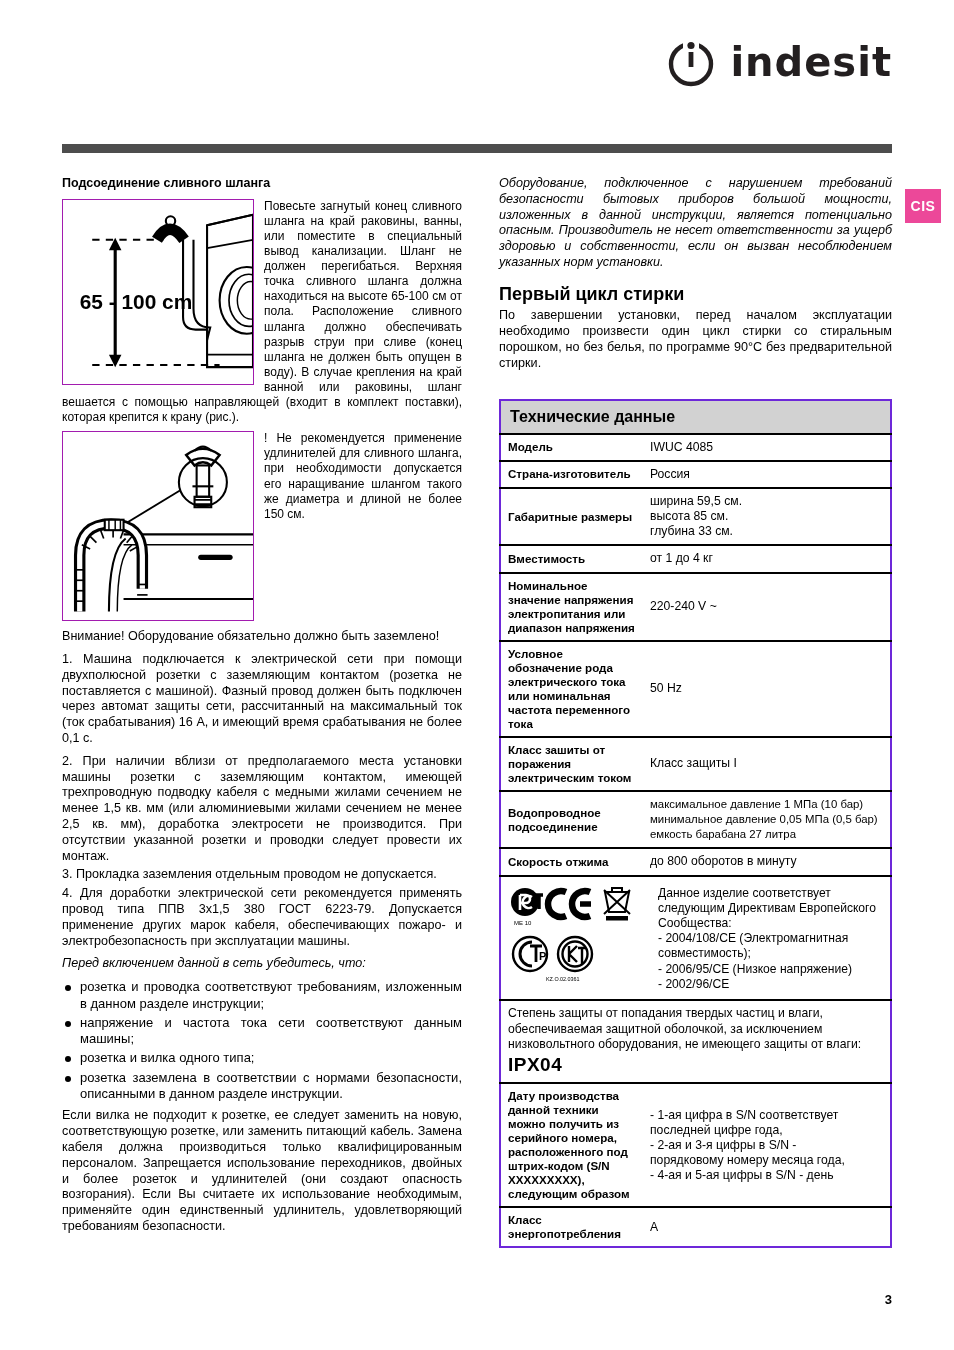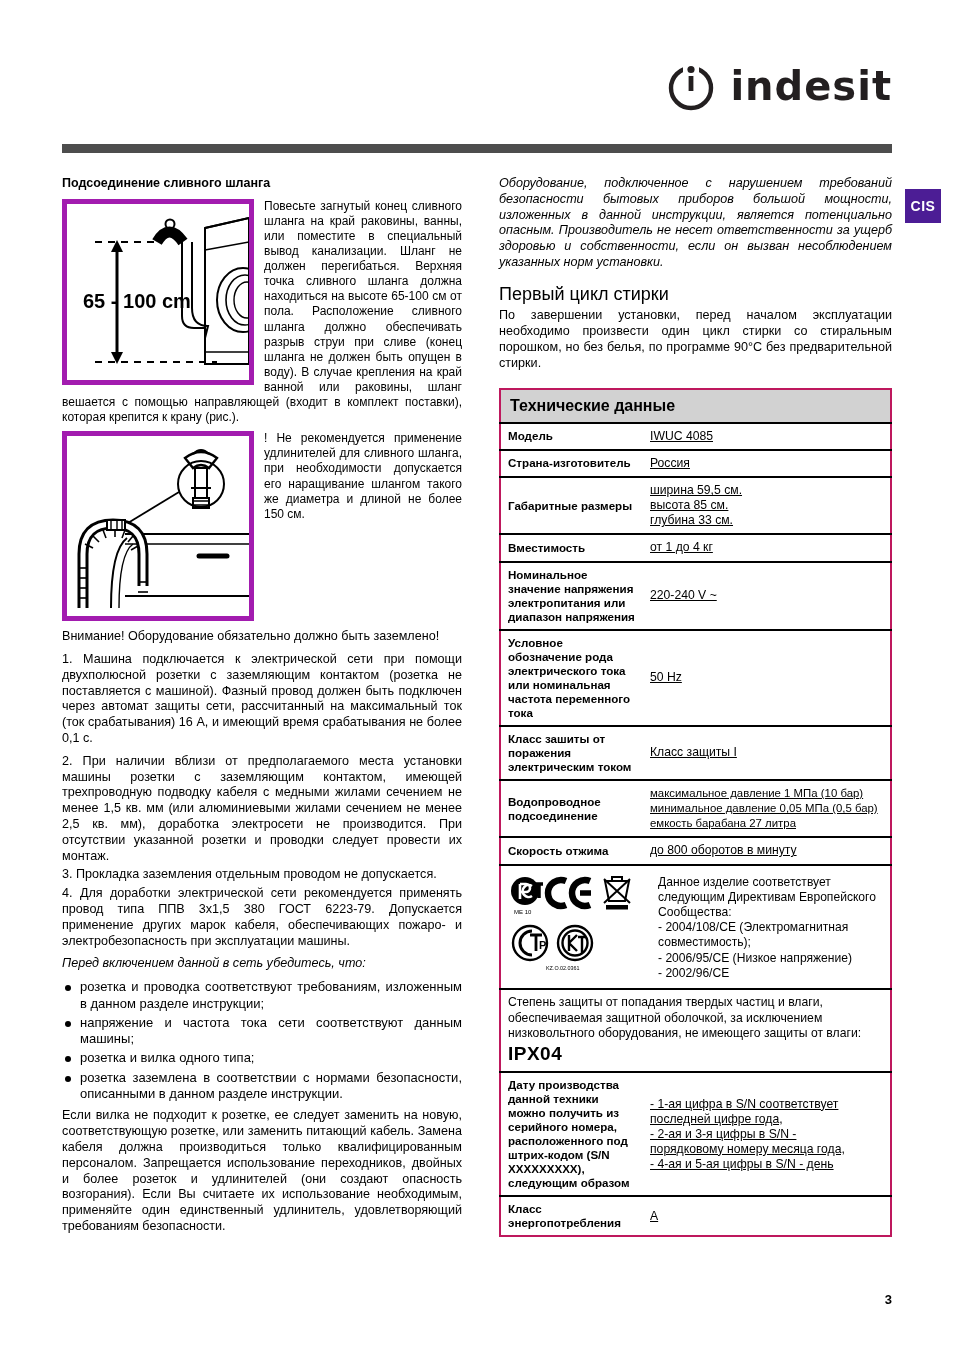--- a/index.html
+++ b/index.html
@@ -12,95 +12,95 @@
     position: relative;
     overflow: hidden;
   }
   .page { position:relative; width:954px; height:1350px; }
 
   
   .brand {
     position:absolute; left:0; top:36px; width:954px;
     text-align:right; padding-right:62px;
   }
-  .brand-inner { display:inline-flex; align-items:center; gap:13px;margin-top:24px; }
+  .brand-inner { display:inline-flex; align-items:center; gap:13px; }
   .brand-mark { width:52px; height:52px; flex:0 0 auto; }
   .brand-word {
     font-size:40px; font-weight:700; letter-spacing:1px;
     color:#231f20; line-height:1; text-transform:lowercase;
     font-family:"DejaVu Sans", sans-serif;
   }
 
   .rule {
     position:absolute; left:62px; top:144px; width:830px; height:9px;
     background:#4d4d4d;
   }
 
   .cis-tab {
     position:absolute; left:905px; top:189px;
     width:36px; height:34px;
-    background:#4c1d95; color:#ffffff;
+    background:#ec4899; color:#ffffff;
     font-size:14px; font-weight:700; letter-spacing:.5px;
     display:flex; align-items:center; justify-content:center;
   }
 
   
   .col-left  { position:absolute; left:62px;  top:176px; width:400px; }
   .col-right { position:absolute; left:499px; top:176px; width:393px; }
 
   h3.sec {
     font-size:12.5px; font-weight:700; margin:0 0 7px 0;
     line-height:1.25; letter-spacing:0;
   }
   h2.sec-big {
-    font-size:18px; font-weight:400; margin:13px 0 3px 0; line-height:1.2;
+    font-size:18px; font-weight:700; margin:13px 0 3px 0; line-height:1.2;
   }
   p.body {
     font-size:12.6px; line-height:1.255; margin:0 0 7px 0;
     text-align:justify; letter-spacing:0;
   }
   p.ital { font-style:italic; }
   p.tight { margin-bottom:3px; }
 
   
   .figwrap { margin-bottom:2px; }
   .fig {
     float:left; clear:left;
     width:192px; height:186px;
-    border:5px solid #a21caf; background:#ffffff;
+    border:1px solid #a21caf; background:#ffffff;
     margin:0 10px 6px 0;
     overflow:hidden;
   }
   .fig svg { display:block; width:100%; height:100%; }
   .fig2 { height:190px; }
   .wraptext p { font-size:12px; line-height:1.26; margin:0 0 6px 0; text-align:justify; }
   .clearer { clear:both; height:0; overflow:hidden; }
 
   ul.bullets { list-style:none; margin:2px 0 6px 0; padding:0; }
   ul.bullets li {
     position:relative; padding-left:18px; margin-bottom:3px;
     font-size:13px; line-height:1.255; text-align:justify;
   }
   ul.bullets li::before {
     content:""; position:absolute; left:3px; top:6px;
     width:6px; height:6px; border-radius:50%; background:#000;
   }
 
   
   .spec-table {
-    border:2px solid #be185d; border-collapse:collapse; width:393px;
-    margin-top:16px;
+    border:2px solid #6d28d9; border-collapse:collapse; width:393px;
+    margin-top:27px;
   }
   .spec-table td { border-top:2px solid #000; vertical-align:middle; padding:5px 7px; }
   .spec-table tr:first-child td { border-top:none; }
   .spec-head td {
     background:#d2d2d2; font-size:16px; font-weight:700; padding:7px 9px;
   }
   td.k { width:143px; font-size:11.6px; font-weight:700; line-height:1.21; }
-  td.v { font-size:12.2px; line-height:1.25;text-decoration:underline; }
+  td.v { font-size:12.2px; line-height:1.25; }
   td.v small { font-size:11.4px; }
   .v-lines div { line-height:1.24; }
   td.full { font-size:12.2px; line-height:1.28; }
   .ipx { font-size:19px; font-weight:700; letter-spacing:.5px; }
 
   .cert-row td { padding:7px 7px; }
   .cert-box { display:flex; gap:10px; align-items:flex-start; }
   .cert-marks { width:140px; flex:0 0 auto; }
   .cert-marks svg { display:block; }
   .cert-text { font-size:12.1px; line-height:1.26; padding-top:2px; }

